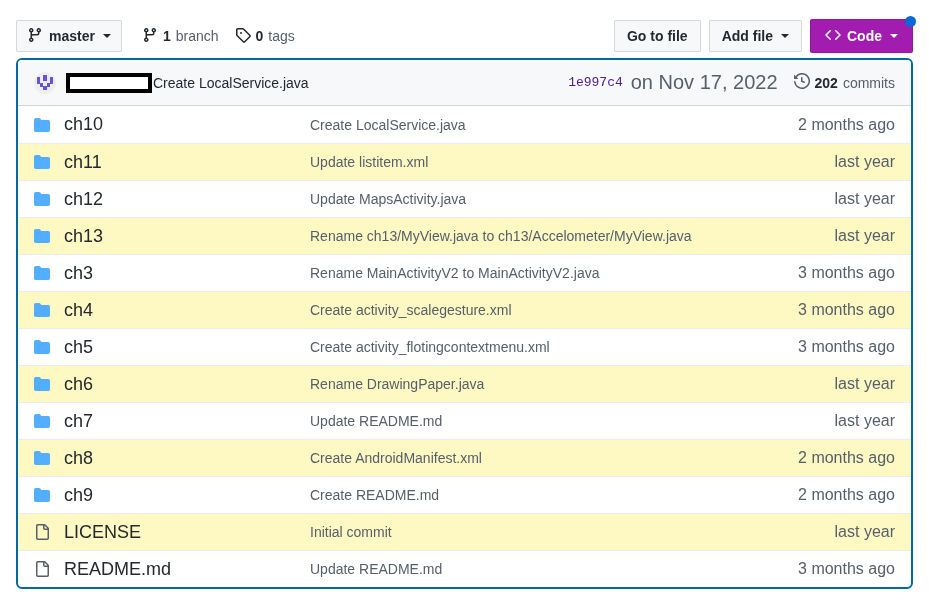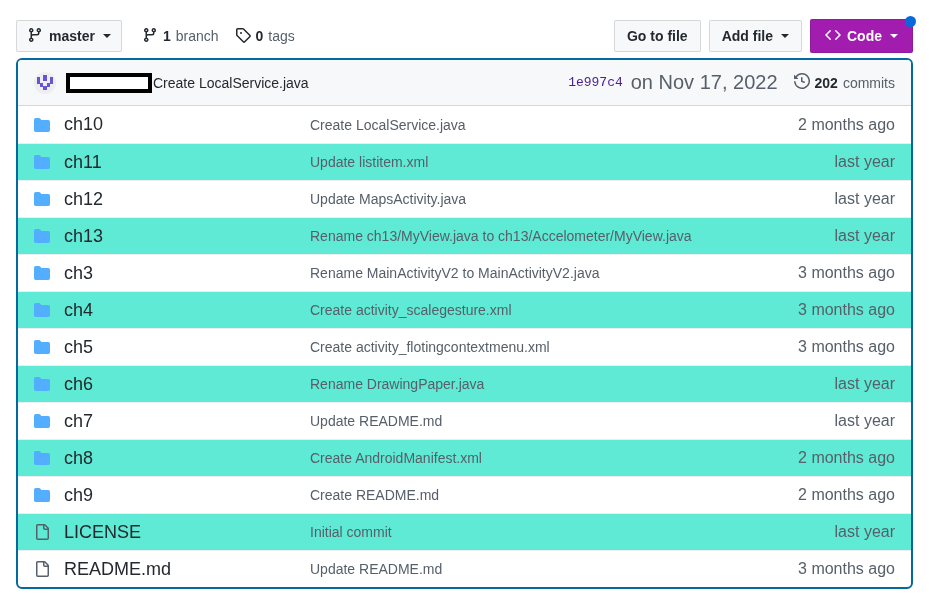--- a/index.html
+++ b/index.html
@@ -176,21 +176,21 @@
 
   
   .row {
     display: flex;
     align-items: center;
     height: 37px;
     padding: 0 16px;
     border-top: 1px solid #eaeef2;
   }
   .row:first-child { border-top: none; }
-  .row.alt { background: #5eead4; }
+  .row.alt { background: #fef9c3; }
 
   .row-icon {
     width: 16px; height: 16px;
     flex: 0 0 auto;
     display: flex;
     align-items: center;
     justify-content: center;
     margin-right: 14px;
   }
 

